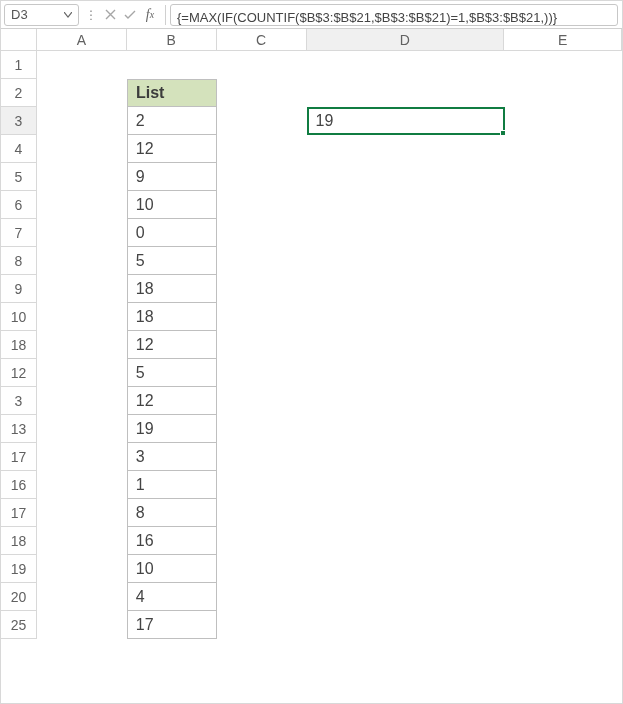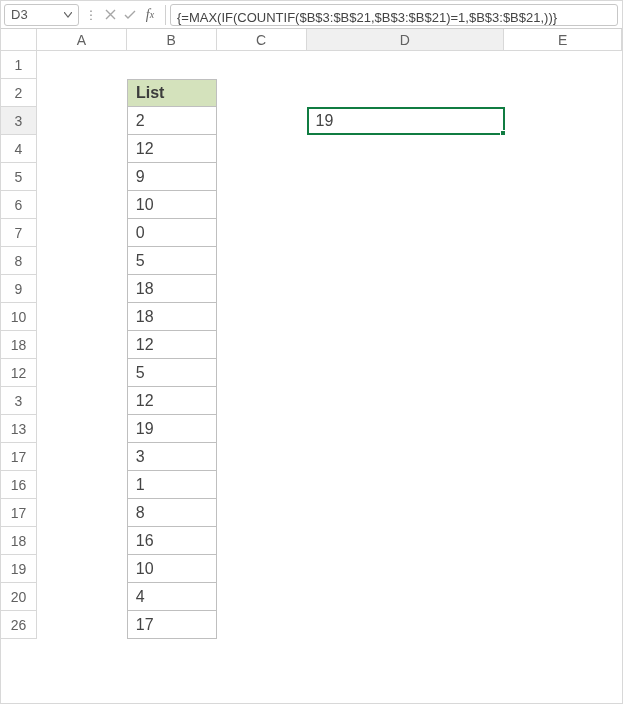--- a/index.html
+++ b/index.html
@@ -415,21 +415,21 @@
           <div class="row-hdr">20</div>
           <div class="cell c-A"></div>
           <div class="cell c-B datacell">
               <span>4</span>
             </div>
           <div class="cell c-C"></div>
           <div class="cell c-D"></div>
           <div class="cell c-E"></div>
         </div>
         <div class="grow">
-          <div class="row-hdr">26</div>
+          <div class="row-hdr">25</div>
           <div class="cell c-A"></div>
           <div class="cell c-B datacell">
               <span>17</span>
             </div>
           <div class="cell c-C"></div>
           <div class="cell c-D"></div>
           <div class="cell c-E"></div>
         </div>
 
       </div>

